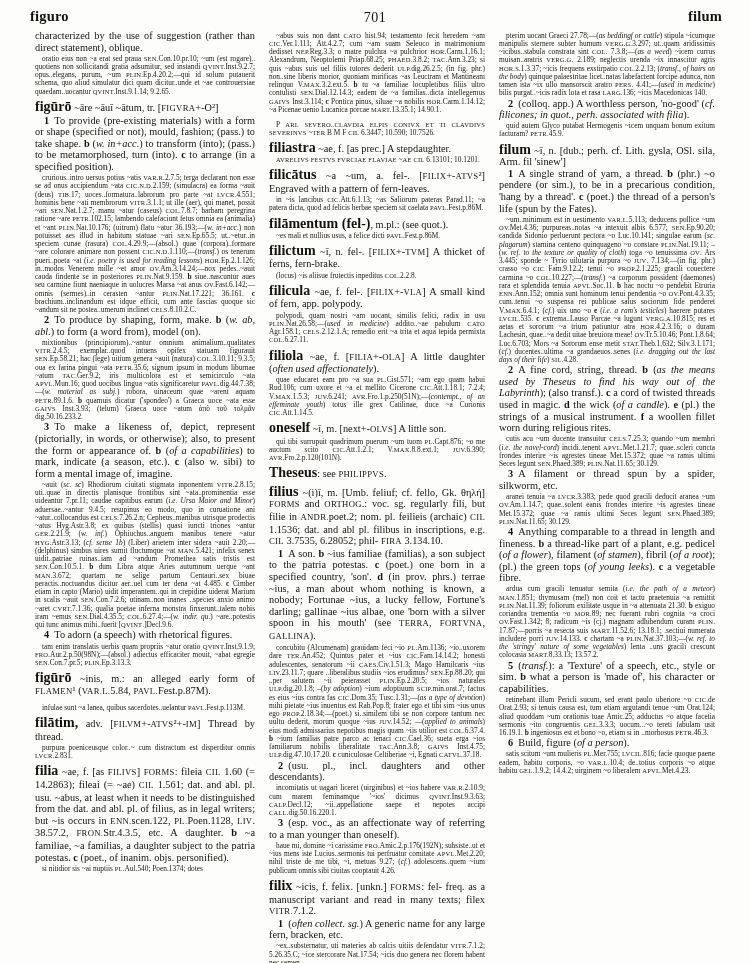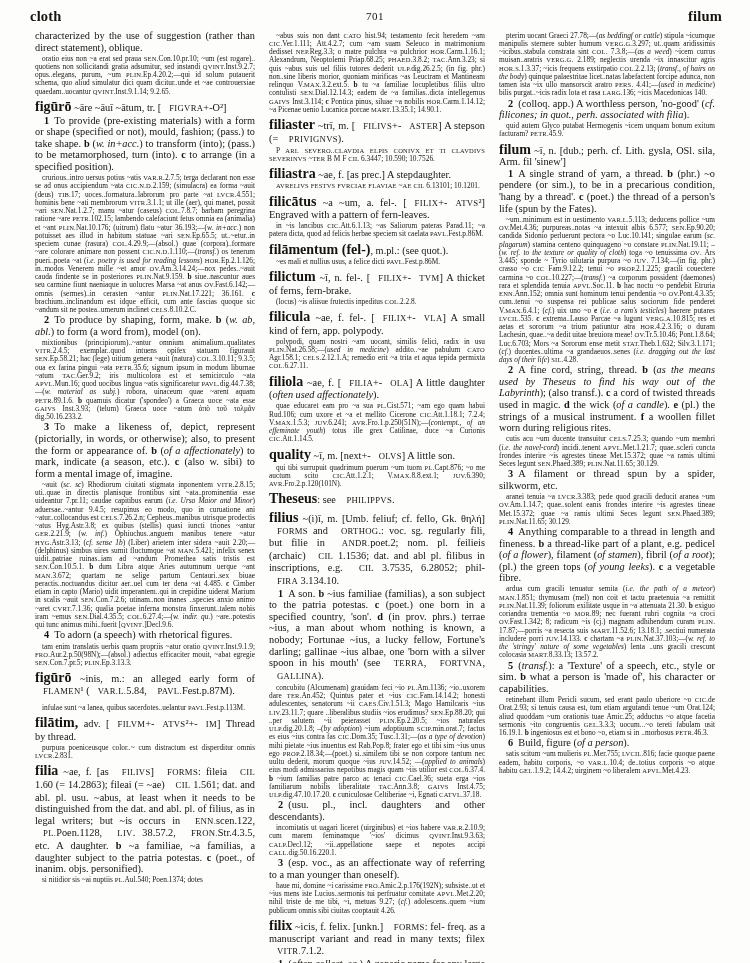--- a/index.html
+++ b/index.html
@@ -14,21 +14,21 @@
   
   .runhead{
     position:absolute;left:0;top:0;width:750px;height:30px;
     display:flex;align-items:flex-start;justify-content:space-between;
     padding:8px 28px 0 30px;box-sizing:border-box;
   }
   .runhead .rh-left,.runhead .rh-right{
     font-weight:bold;font-size:14.5px;letter-spacing:.2px;
   }
   .runhead .rh-page{
-    font-size:11px;letter-spacing:.5px;position:absolute;left:50%;
+    font-size:14px;letter-spacing:.5px;position:absolute;left:50%;
     transform:translateX(-50%);top:10px;
   }
   
   .cols{
     position:absolute;left:0;top:30px;width:750px;height:933px;
     display:flex;gap:0;padding:0 24px 0 28px;box-sizing:border-box;margin-left:7px;
   }
   .col{
     width:230px;box-sizing:border-box;
     padding-right:10px;
@@ -49,94 +49,93 @@
     font-weight:bold;font-size:14px;
   }
   .sensenum{font-weight:bold;}
   .b{font-weight:bold;}
   .it{font-style:italic;}
   .sc{
     font-size:8.4px;letter-spacing:.25px;
     font-variant:small-caps;text-transform:uppercase;
   }
   .scn{ 
-    font-size:8.7px;letter-spacing:.3px;text-transform:uppercase;padding-left:8px;
+    font-size:8.7px;letter-spacing:.3px;text-transform:uppercase;
   }
   
   .cit{
     font-size:7.35px;line-height:8.25px;
     text-align:justify;
     margin:1.5px 0 0 0;
     text-indent:7px;
     hyphens:auto;-webkit-hyphens:auto;
     color:#1b1713;
   }
   .cit .sc{font-size:6.5px;letter-spacing:.2px;}
   .cit .it{font-style:italic;}
   .cit .b{font-weight:bold;}
 </style>
 </head>
 <body>
 
 <div class="runhead">
-  <div class="rh-left">cloth</div>
+  <div class="rh-left">figuro</div>
   <div class="rh-page">701</div>
   <div class="rh-right">filum</div>
 </div>
 
 <div class="cols" id="cols">
     <div class="col">
       <p class="def">characterized by the use of suggestion (rather than direct statement), oblique.</p>
       <p class="cit">oratio eius non ~a erat sed praua <span class="sc">SEN.</span>Con.10.pr.10; ~um (est rogare).. quotiens non sollicitandi gratia adsumitur, sed instandi <span class="sc">QVINT.</span>Inst.9.2.7; opus..elegans, purum, ~um <span class="sc">PLIN.</span>Ep.4.20.2;—qui id solum putauerit schema, quo aliud simulatur dici quam dicitur..unde et ~ae controuersiae quaedam..uocantur <span class="sc">QVINT.</span>Inst.9.1.14; 9.2.65.</p>
       <div class="gap"></div>
       <p class="def"><span class="hw">figūrō</span> ~āre ~āuī ~ātum, tr.  [<span class="scn">FIGVRA</span>+-O²]</p>
       <p class="def indent"><span class="sensenum">1</span> To provide (pre-existing materials) with a form or shape (specified or not), mould, fashion; (pass.) to take shape.  <span class="b">b</span> (<span class="it">w. in+acc.</span>) to transform (into); (pass.) to be metamorphosed, turn (into).  <span class="b">c</span> to arrange (in a specified position).</p>
       <p class="cit">crurious..intro uersus potius ~atis <span class="sc">VAR.R.</span>2.7.5; terga declarant non esse se ad onus accipiendum ~ata <span class="sc">CIC.N.D.</span>2.159; (simulacra) ea forma ~auit (deus) <span class="sc">TIB.</span>17; uoces..formatura..labrorum pro parte ~at <span class="sc">LVCR.</span>4.551; hominis bene ~ati membrorum <span class="sc">VITR.</span>3.1.1; ut ille (aer), qui manet, possit ~ari <span class="sc">SEN.</span>Nat.1.2.7; manu ~atur (caseus) <span class="sc">COL.</span>7.8.7; barbam peregrina ratione ~are <span class="sc">PETR.</span>102.15; lambendo calefaciunt fetus omnia ea (animalia) et ~ant <span class="sc">PLIN.</span>Nat.10.176; (uitrum) flatu ~atur 36.193;—(<span class="it">w. in+acc.</span>) non potuisset aes illud in habitum statuae ~ari <span class="sc">SEN.</span>Ep.65.5; ut..~etur..in speciem cunae (rasura) <span class="sc">COL.</span>4.29.9;—(absol.) quae (corpora)..formare ~are colorare animare non possent <span class="sc">CIC.N.D.</span>1.110;—(<span class="it">transf.</span>) os tenerum pueri..poeta ~at (<span class="it">i.e. poetry is used for reading lessons</span>) <span class="sc">HOR.</span>Ep.2.1.126; in..modos Venerem mille ~et amor <span class="sc">OV.</span>Am.3.14.24;—nox pedes..~auit cauda findente se in posteriores <span class="sc">PLIN.</span>Nat.9.159.  <span class="b">b</span> siue..nascuntur aues seu carmine fiunt naeniaque in uolucres Marsa ~at anus <span class="sc">OV.</span>Fast.6.142;—omnis (sermes)..in cerasten ~antur <span class="sc">PLIN.</span>Nat.17.221; 36.161.  <span class="b">c</span> brachium..inclinandum est idque efficit, cum ante fascias quoque sic ~andum sit ne postea..umerum inclinet <span class="sc">CELS.</span>8.10.2.C.</p>
       <p class="def indent"><span class="sensenum">2</span> To produce by shaping, form, make.  <span class="b">b</span> (<span class="it">w. ab, abl.</span>) to form (a word from), model (on).</p>
       <p class="cit">mixtionibus (principiorum)..~antur omnium animalium..qualitates <span class="sc">VITR.</span>2.4.5; exemplar..quod intuens opifex statuam figurauit <span class="sc">SEN.</span>Ep.58.21; hac (lege) uitium genera ~auit (natura) <span class="sc">COL.</span>3.10.11; 9.3.5; oua ex farina pingui ~ata <span class="sc">PETR.</span>35.6; signum ipsum in modum liburnae ~atum <span class="sc">TAC.</span>Ger.9.2; iris multicolora est et semicirculo ~ata <span class="sc">APVL.</span>Mun.16; quod uocibus lingua ~atis significaretur <span class="sc">PAVL.</span>dig.44.7.38;—(<span class="it">w. material as subj.</span>) robora, uinaceum quae ~arent aquam <span class="sc">PETR.</span>89.1.6.  <span class="b">b</span> quamuis dicatur ('spondeo') a Graeca uoce ~ata esse <span class="sc">GAIVS</span> Inst.3.93; (telum) Graeca uoce ~atum ἀπὸ τοῦ τολμᾶν dig.50.16.233.2.</p>
-      <p class="def indent"><span class="sensenum">3</span> To make a likeness of, depict, represent (pictorially, in words, or otherwise); also, to present the form or appearance of.  <span class="b">b</span> (<span class="it">of a affectionately</span>) to mark, indicate (a season, etc.).  <span class="b">c</span> (also w. sibi) to form a mental image of, imagine.</p>
+      <p class="def indent"><span class="sensenum">3</span> To make a likeness of, depict, represent (pictorially, in words, or otherwise); also, to present the form or appearance of.  <span class="b">b</span> (<span class="it">of a capabilities</span>) to mark, indicate (a season, etc.).  <span class="b">c</span> (also w. sibi) to form a mental image of, imagine.</p>
       <p class="cit">~auit (<span class="it">sc. sc</span>) Rhodiorum ciuitati stigmata inponentem <span class="sc">VITR.</span>2.8.15; uti..quae in directis planisque frontibus sint ~ata..prominentia esse uideantur 7.pr.11; caudae capitibus earum (<span class="it">i.e. Ursa Maior and Minor</span>) aduersae..~antur 9.4.5; resupinus eo modo, quo in curuatione ani ~atur..collocandus est <span class="sc">CELS.</span>7.26.2.n; Cepheus..manibus utrisque prodectis ~atus Hyg.Astr.3.8; ex quibus (stellis) quasi iuncti triones ~antur <span class="sc">GER.</span>2.21.9; (<span class="it">w. inf.</span>) Ophiuchus..anguem manibus tenere ~atur <span class="sc">HYG.</span>Astr.3.13; (<span class="it">cf. sense 1b</span>) (Liber) arietem inter sidera ~auit 2.20;—(delphinus) simbus uires sumit fluctumque ~at <span class="sc">MAN.</span>5.421; infelix senex uidit..patriae ruinas..iam ad ~andum Promethea satis tristis est <span class="sc">SEN.</span>Con.10.5.1.  <span class="b">b</span> dum Libra atque Aries autumnum uerque ~ant <span class="sc">MAN.</span>3.672; quartam ne selige partum Centauri..sex biuae peractis..noctuandus dicitur aer..uel cum ter dena ~at 4.485.  <span class="b">c</span> Cimber etiam in capto (Mario) uidit imperantem..qui in crepidine uiderat Marium in scalis ~auit <span class="sc">SEN.</span>Con.7.2.6; utinam..non inanes ..species anxio animo ~aret <span class="sc">CVRT.</span>7.1.36; qualia poetae inferna monstra finxerunt..talem nobis iram ~emus <span class="sc">SEN.</span>Dial.4.35.5; <span class="sc">COL.</span>6.27.4;—(<span class="it">w. indir. qu.</span>) ~are..potestis qui tunc animus mihi..fuerit [<span class="sc">QVINT</span>.]Decl.9.6.</p>
       <p class="def indent"><span class="sensenum">4</span> To adorn (a speech) with rhetorical figures.</p>
       <p class="cit">tam enim translatis uerbis quam propriis ~atur oratio <span class="sc">QVINT.</span>Inst.9.1.9; <span class="sc">FRO.</span>Aur.2.p.50(98N);—(absol.) adiectus efficaciter mouit, ~abat egregie <span class="sc">SEN.</span>Con.7.pr.5; <span class="sc">PLIN.</span>Ep.3.13.3.</p>
       <div class="gap"></div>
       <p class="def"><span class="hw">figūrō</span> ~inis, m.: an alleged early form of <span class="scn">FLAMEN</span>¹ (<span class="scn">VAR.L.</span>5.84, <span class="scn">PAVL.</span>Fest.p.87M).</p>
       <div class="gap"></div>
       <p class="cit">infulae sunt ~a lanea, quibus sacerdotes..uelantur <span class="sc">PAVL.</span>Fest.p.113M.</p>
       <div class="gap"></div>
       <p class="def"><span class="hw">filātim,</span> adv.  [<span class="scn">FILVM</span>+-<span class="scn">ATVS</span>²+-<span class="scn">IM</span>]  Thread by thread.</p>
       <p class="cit">purpura poeniceusque color..~ cum distractum est disperditur omnis <span class="sc">LVCR.</span>2.831.</p>
       <div class="gap"></div>
       <p class="def"><span class="hw">filia</span> ~ae, f.  [as <span class="scn">FILIVS</span>]  <span class="scn">FORMS</span>: fileia <span class="scn">CIL</span> 1.60 (= 14.2863); fileai (= ~ae) <span class="scn">CIL</span> 1.561; dat. and abl. pl. usu. ~abus, at least when it needs to be distinguished from the dat. and abl. pl. of filius, as in legal writers; but ~is occurs in <span class="scn">ENN.</span>scen.122, <span class="scn">PL.</span>Poen.1128, <span class="scn">LIV</span>. 38.57.2, <span class="scn">FRON.</span>Str.4.3.5, etc.  A daughter.  <span class="b">b</span> ~a familiae, ~a familias, a daughter subject to the patria potestas.  <span class="b">c</span> (poet., of inanim. objs. personified).</p>
       <p class="cit">si nitidior sis ~ai nuptiis <span class="sc">PL.</span>Aul.540; Poen.1374; dotes</p>
     </div>
     <div class="col">
       <p class="cit">~abus suis non dant <span class="sc">CATO</span> hist.94; testamento fecit heredem ~am <span class="sc">CIC.</span>Ver.1.111; Att.4.2.7; cum ~am suam Seleuco in matrimonium dedisset <span class="sc">NEP.</span>Reg.3.3; o matre pulchra ~a pulchrior <span class="sc">HOR.</span>Carm.1.16.1; Alexandrum, Neoptolemi Priap.68.25; <span class="sc">PHAED.</span>3.8.2; <span class="sc">TAC.</span>Ann.3.23; si quis ~abus suis uel filiis tutores dederit <span class="sc">ULP.</span>dig.26.2.5; (in fig. phr.) non..sine liberis morior, quoniam mirificas ~as Leuctram et Mantineam relinquo V.<span class="sc">MAX.</span>3.2.ext.5.  <span class="b">b</span> tu ~a familiae locupletibus filiis ultro contulisti <span class="sc">SEN.</span>Dial.12.14.3; eadem de ~a familias..dicta intellegemus <span class="sc">GAIVS</span> Inst.3.114; <span class="b">c</span> Pontica pinus, siluae ~a nobilis <span class="sc">HOR.</span>Carm.1.14.12; ~a Picenae uenio Lucanica porcae <span class="sc">MART.</span>13.35.1; 14.90.1.</p>
       <div class="gap"></div>
-      <p class="def"><span class="hw">filiaster</span> ~trī, m.  [<span class="scn">FILIVS</span>+-<span class="scn">ASTER</span>]  A stepson (= <span class="scn">PRIVIGNVS</span>).</p>
       <p class="cit">P <span class="sc">ARI</span>. <span class="sc">SEVERO..CLAVDIA</span> <span class="sc">ELPIS</span> <span class="sc">CONIVX</span> <span class="sc">ET</span> <span class="sc">TI</span> <span class="sc">CLAVDIVS</span> <span class="sc">SEVERINVS</span> ~<span class="sc">TER</span> B M F <span class="sc">CIL</span> 6.3447; 10.590; 10.7526.</p>
       <div class="gap"></div>
       <p class="def"><span class="hw">filiastra</span> ~ae, f.  [as prec.]  A stepdaughter.</p>
       <p class="cit"><span class="sc">AVRELIVS</span> <span class="sc">FESTVS</span> <span class="sc">FVRCIAE</span> <span class="sc">FLAVIAE</span> ~<span class="sc">AE</span> <span class="sc">CIL</span> 6.13101; 10.1201.</p>
       <div class="gap"></div>
       <p class="def"><span class="hw">filicātus</span> ~a ~um, a.  fel-.  [<span class="scn">FILIX</span>+-<span class="scn">ATVS</span>²]  Engraved with a pattern of fern-leaves.</p>
       <p class="cit">in ~is lancibus <span class="sc">CIC.</span>Att.6.1.13; ~as Saliorum pateras Parad.11; ~a patera dicta, quod ad felicis herbae speciem sit caelata <span class="sc">PAVL.</span>Fest.p.86M.</p>
       <div class="gap"></div>
       <p class="def"><span class="hw">filāmentum (fel-)</span>, m.pl.: (see quot.).</p>
       <p class="cit">~es mali et nullius usus, a felice dicti <span class="sc">PAVL.</span>Fest.p.86M.</p>
       <div class="gap"></div>
       <p class="def"><span class="hw">filictum</span> ~ī, n.  fel-.  [<span class="scn">FILIX</span>+-<span class="scn">TVM</span>]  A thicket of ferns, fern-brake.</p>
       <p class="cit">(locus) ~is aliisue frutectis inpeditus <span class="sc">COL.</span>2.2.8.</p>
       <div class="gap"></div>
       <p class="def"><span class="hw">filicula</span> ~ae, f.  fel-.  [<span class="scn">FILIX</span>+-<span class="scn">VLA</span>]  A small kind of fern, app. polypody.</p>
       <p class="cit">polypodi, quam nostri ~am uocant, similis felici, radix in usu <span class="sc">PLIN.</span>Nat.26.58;—(<span class="it">used in medicine</span>) addito..~ae pabulum <span class="sc">CATO</span> Agr.158.1; <span class="sc">CELS.</span>2.12.1.A; remedio erit ~a trita et aqua tepida permixta <span class="sc">COL.</span>6.27.11.</p>
       <div class="gap"></div>
       <p class="def"><span class="hw">filiola</span> ~ae, f.  [<span class="scn">FILIA</span>+-<span class="scn">OLA</span>]  A little daughter (<span class="it">often used affectionately</span>).</p>
       <p class="cit">quae educaret eam pro ~a sua <span class="sc">PL.</span>Cist.571; ~am ego quam habui Rud.106; cum uxore et ~a et mellito Cicerone <span class="sc">CIC.</span>Att.1.18.1; 7.2.4; V.<span class="sc">MAX.</span>1.5.3; <span class="sc">JUV.</span>6.241; <span class="sc">AVR.</span>Fro.1.p.250(51N);—(<span class="it">contempt., of an effeminate youth</span>) totus ille grex Catilinae, duce ~a Curionis <span class="sc">CIC.</span>Att.1.14.5.</p>
       <div class="gap"></div>
-      <p class="def"><span class="hw">quality</span> ~ī, m.  [next+-<span class="scn">OLVS</span>]  A little son.</p>
+      <p class="def"><span class="hw">oneself</span> ~ī, m.  [next+-<span class="scn">OLVS</span>]  A little son.</p>
       <p class="cit">qui tibi surrupuit quadrimum puerum ~um tuom <span class="sc">PL.</span>Capt.876; ~o me auctum scito <span class="sc">CIC.</span>Att.1.2.1; V.<span class="sc">MAX.</span>8.8.ext.1; <span class="sc">JUV.</span>6.390; <span class="sc">AVR.</span>Fro.2.p.120(101N).</p>
       <div class="gap"></div>
       <p class="def"><span class="hw">Theseus</span>: see <span class="scn">PHILIPPVS</span>.</p>
       <div class="gap"></div>
       <p class="def"><span class="hw">filius</span> ~(i)ī, m.  [Umb. feliuf; cf. fello, Gk. θηλή]  <span class="scn">FORMS</span> and <span class="scn">ORTHOG</span>.: voc. sg. regularly fili, but filie in <span class="scn">ANDR.</span>poet.2; nom. pl. feilieis (archaic) <span class="scn">CIL</span> 1.1536; dat. and abl pl. filibus in inscriptions, e.g. <span class="scn">CIL</span> 3.7535, 6.28052; phil- <span class="scn">FIRA</span> 3.134.10.</p>
       <p class="def indent"><span class="sensenum">1</span> A son.  <span class="b">b</span> ~ius familiae (familias), a son subject to the patria potestas.  <span class="b">c</span> (poet.) one born in a specified country, 'son'.  <span class="b">d</span> (in prov. phrs.) terrae ~ius, a man about whom nothing is known, a nobody; Fortunae ~ius, a lucky fellow, Fortune's darling; gallinae ~ius albae, one 'born with a silver spoon in his mouth' (see <span class="scn">TERRA</span>, <span class="scn">FORTVNA</span>, <span class="scn">GALLINA</span>).</p>
       <p class="cit">concubitu (Alcumenam) grauidam feci ~io <span class="sc">PL.</span>Am.1136; ~io..uxorem dare <span class="sc">TER.</span>An.452; Quintus pater et ~ius <span class="sc">CIC.</span>Fam.14.14.2; honesti adulescentes, senatorum ~ii <span class="sc">CAES.</span>Civ.1.51.3; Mago Hamilcaris ~ius <span class="sc">LIV.</span>23.11.7; quare ..liberalibus studiis ~ios erudimus? <span class="sc">SEN.</span>Ep.88.20; qui ..per salutem ~ii peierasset <span class="sc">PLIN.</span>Ep.2.20.5; ~ios naturales <span class="sc">ULP.</span>dig.20.1.8; –(<span class="it">by adoption</span>) ~ium adoptiuum <span class="sc">SCIP.</span>min.orat.7; factus es eius ~ius contra fas <span class="sc">CIC.</span>Dom.35; Tusc.1.31;—(<span class="it">as a type of devotion</span>) mihi pietate ~ius inuentus est Rab.Pop.8; frater ego et tibi sim ~ius unus ego <span class="sc">PROP.</span>2.18.34;—(poet.) si..similem tibi se non corpore tantum nec uultu dederit, morum quoque ~ius <span class="sc">JUV.</span>14.52; —(<span class="it">applied to animals</span>) eius modi admissarius nepotibus magis quam ~iis utilior est <span class="sc">COL.</span>6.37.4.  <span class="b">b</span> ~ium familias patre parco ac tenaci <span class="sc">CIC.</span>Cael.36; sueta erga ~ios familiarum nobilis liberalitate <span class="sc">TAC.</span>Ann.3.8; <span class="sc">GAIVS</span> Inst.4.75; <span class="sc">ULP.</span>dig.47.10.17.20.  <span class="b">c</span> cuniculosae Celtiberiae ~i, Egnati <span class="sc">CATVL.</span>37.18.</p>
       <p class="def indent"><span class="sensenum">2</span> (usu. pl., incl. daughters and other descendants).</p>
       <p class="cit">incomitatis ut uagari liceret (uirginibus) et ~ios habere <span class="sc">VAR.R.</span>2.10.9; cum marem feminamque '~ios' dicimus <span class="sc">QVINT.</span>Inst.9.3.63; <span class="sc">CALP.</span>Decl.12; ~ii..appellatione saepe et nepotes accipi <span class="sc">CALL.</span>dig.50.16.220.1.</p>
       <p class="def indent"><span class="sensenum">3</span> (esp. voc., as an affectionate way of referring to a man younger than oneself).</p>

